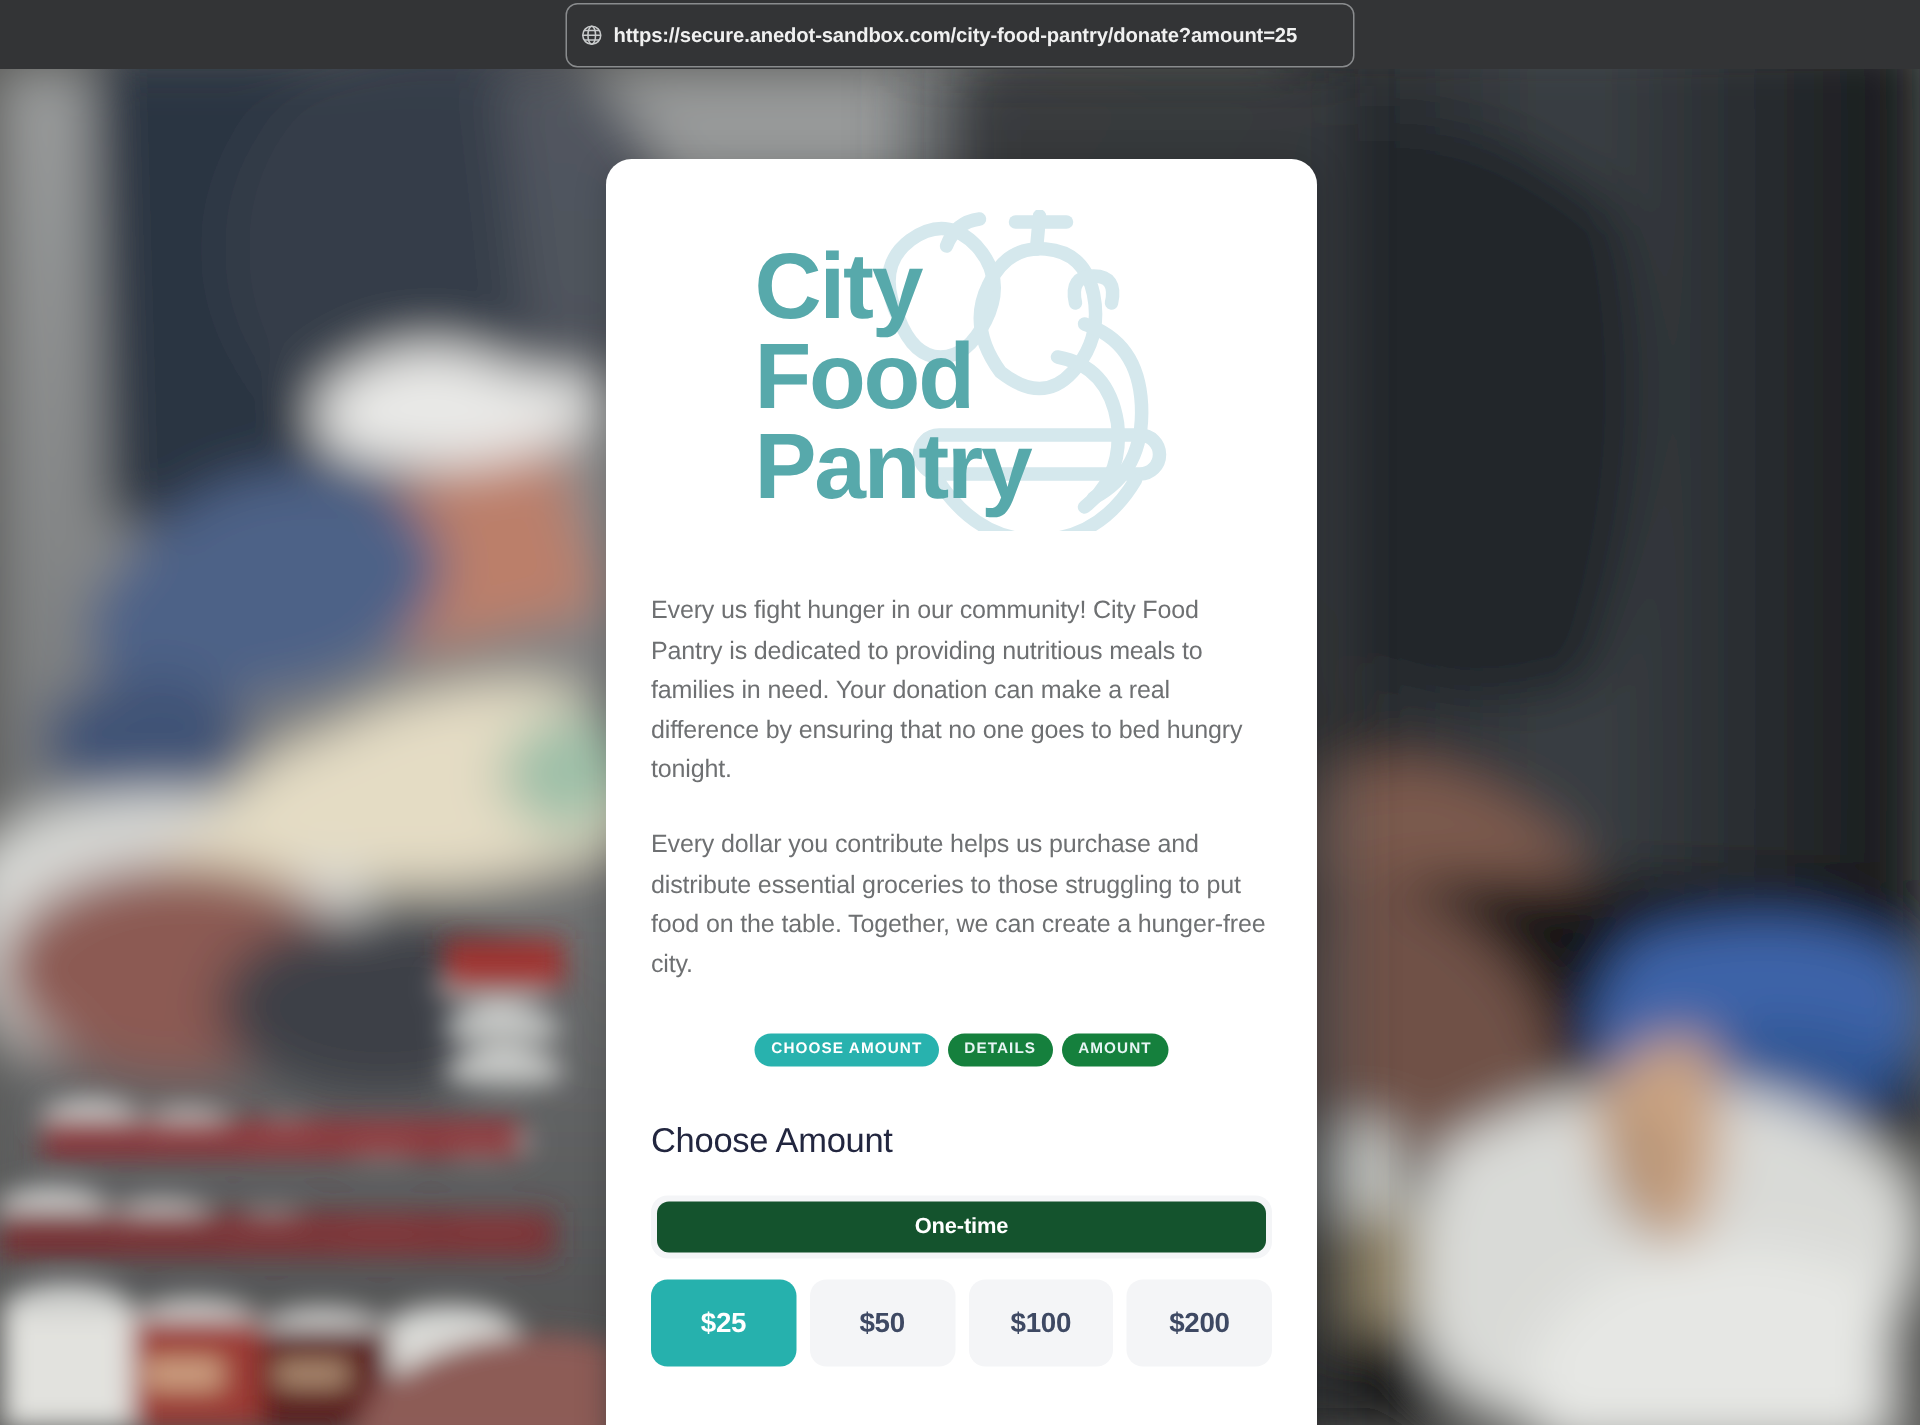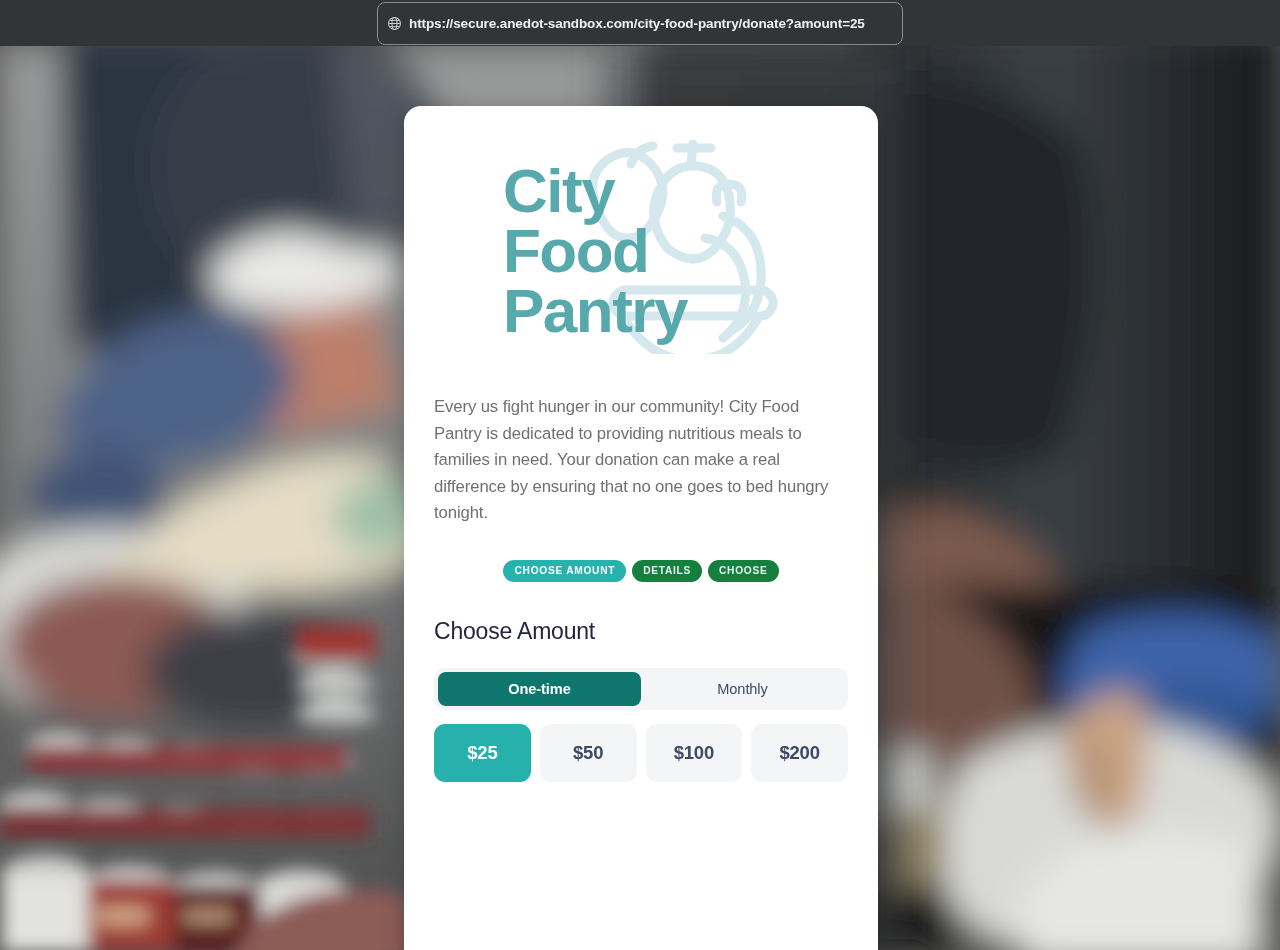--- a/index.html
+++ b/index.html
@@ -110,21 +110,21 @@
     display:flex;
     padding:4px;
   }
   .freq-option{
     flex:1;
     display:flex; align-items:center; justify-content:center;
     border-radius:8px;
     font-size:14.6px;
     letter-spacing:-0.1px;
   }
-  .freq-option.selected{ background:#0f766e; color:#ffffff; font-weight:700; }
+  .freq-option.selected{ background:#14532d; color:#ffffff; font-weight:700; }
   .freq-option.unselected{ background:transparent; color:#3f4a66; font-weight:400; }
 
   #amount-grid{
     margin-top:14px;
     display:grid;
     grid-template-columns:repeat(4,1fr);
     gap:9px;
   }
   .amount-btn{
     height:58px;
@@ -330,33 +330,33 @@
         </g>
 
         <text x="12" y="72" font-family="'Liberation Sans', sans-serif" font-size="62" font-weight="700" fill="#57a9ab" letter-spacing="-1.5">City</text>
         <text x="12" y="132" font-family="'Liberation Sans', sans-serif" font-size="62" font-weight="700" fill="#57a9ab" letter-spacing="-1.5">Food</text>
         <text x="12" y="192" font-family="'Liberation Sans', sans-serif" font-size="62" font-weight="700" fill="#57a9ab" letter-spacing="-1.5">Pantry</text>
       </svg>
     </div>
 
     <div>
       <p class="desc-para">Every us fight hunger in our community! City Food Pantry is dedicated to providing nutritious meals to families in need. Your donation can make a real difference by ensuring that no one goes to bed hungry tonight.</p>
+      <p class="desc-para">Every dollar you contribute helps us purchase and distribute essential groceries to those struggling to put food on the table. Together, we can create a hunger-free city.</p>
     </div>
 
     <div id="step-pills">
       <span class="step-pill active">CHOOSE AMOUNT</span>
       <span class="step-pill inactive">DETAILS</span>
-      <span class="step-pill inactive">CHOOSE</span>
+      <span class="step-pill inactive">AMOUNT</span>
     </div>
 
     <h2 id="choose-amount-title">Choose Amount</h2>
 
     <div id="frequency-toggle">
       <div class="freq-option selected">One-time</div>
-      <div class="freq-option unselected">Monthly</div>
     </div>
 
     <div id="amount-grid">
       <div class="amount-btn selected">$25</div>
       <div class="amount-btn">$50</div>
       <div class="amount-btn">$100</div>
       <div class="amount-btn">$200</div>
     </div>
 
   </div>

